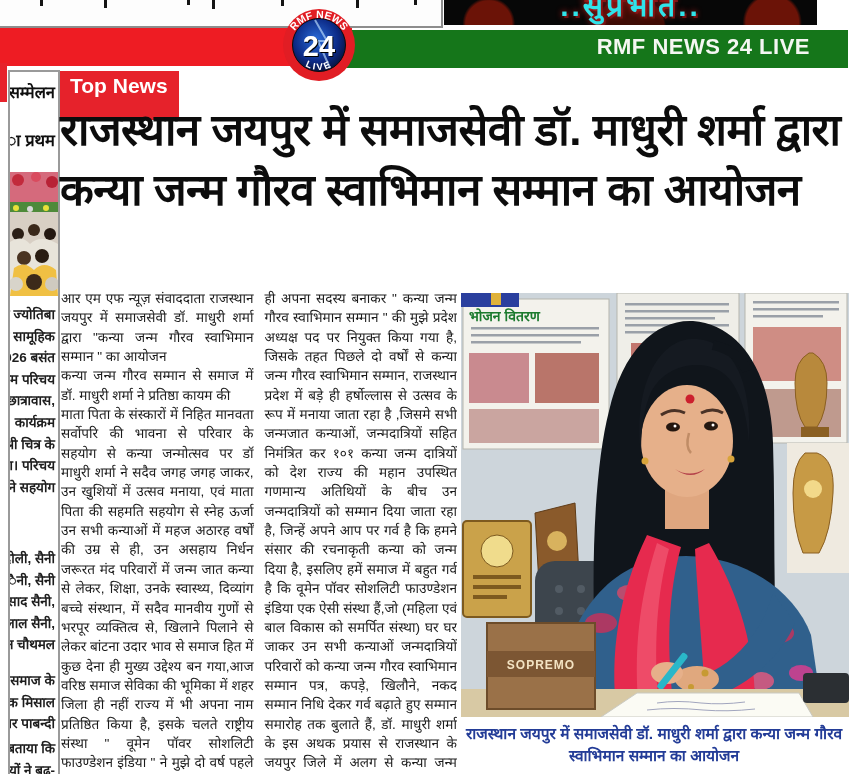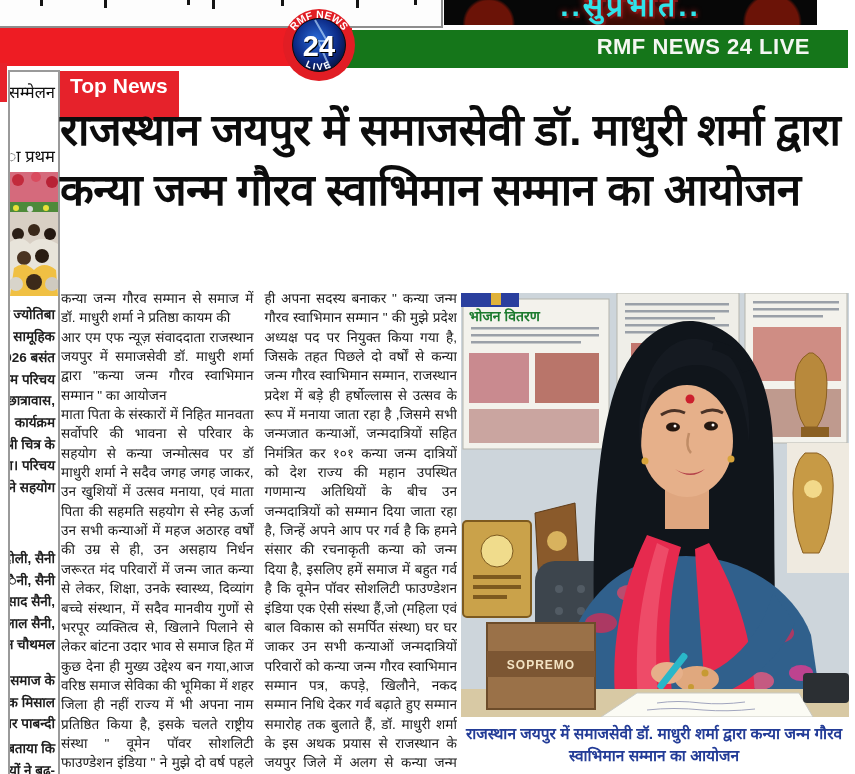--- a/index.html
+++ b/index.html
@@ -23,21 +23,21 @@
   .station-title{position:absolute;left:340px;top:34px;width:470px;text-align:right;color:#f4f7f2;
                  font-weight:bold;font-size:22px;letter-spacing:.5px;}
   .logo-wrap{position:absolute;left:282px;top:8px;width:74px;height:74px;}
   .red-sliver{position:absolute;left:0;top:63px;width:7px;height:39px;background:#e6222b;}
   
   .top-news{position:absolute;left:59px;top:71px;background:#e6222b;color:#fff;font-weight:bold;
             font-size:21px;padding:3px 11px 22px 11px;}
   
   .sidebar{position:absolute;left:8px;top:70px;width:48px;height:706px;background:#fff;
            border:2px solid #9a9a9a;border-bottom:none;overflow:hidden;}
-  .sb-frag{position:absolute;right:3px;white-space:nowrap;color:#0e0e0e;font-size:16.5px;font-weight:normal;}
+  .sb-frag{position:absolute;right:3px;white-space:nowrap;color:#0e0e0e;font-size:16.5px;font-weight:bold;}
   .sb-img{position:absolute;left:0;top:100px;width:48px;height:124px;}
   .sb-group{position:absolute;right:3px;text-align:right;line-height:21.6px;font-size:13.5px;
             color:#1d1d1d;font-weight:600;white-space:nowrap;}
   
   .headline{position:absolute;left:60px;top:100px;width:793px;color:#0c0c0c;font-weight:800;
             font-size:44px;line-height:60px;letter-spacing:-.5px;}
   
   .article-body{position:absolute;left:61px;top:289px;width:396px;height:485px;overflow:hidden;
                 column-count:2;column-gap:11px;column-fill:auto;text-align:justify;
                 font-size:13.6px;line-height:19.35px;color:#1b1b1b;font-weight:500;}
@@ -95,21 +95,21 @@
       <text x="37" y="48" text-anchor="middle" font-size="29" font-weight="bold" fill="#ffffff" style="text-shadow:1px 1px 0 #000">24</text>
     </svg>
   </div>
 
   <div class="red-sliver"></div>
 
   <div class="top-news">Top News</div>
 
   <div class="sidebar">
     <div class="sb-frag" style="top:8px">सम्मेलन</div>
-    <div class="sb-frag" style="top:72px">ा प्रथम</div>
+    <div class="sb-frag" style="top:56px">ा प्रथम</div>
 
     <div class="sb-img">
       <svg width="48" height="124" viewBox="0 0 48 124">
         <rect width="48" height="124" fill="#d8cfc4"></rect>
         <rect width="48" height="34" fill="#d56a7c"></rect>
         <circle cx="8" cy="8" r="6" fill="#c22a3c"></circle>
           <circle cx="26" cy="5" r="5" fill="#d94b5e"></circle>
           <circle cx="42" cy="10" r="6" fill="#b82236"></circle>
         <rect x="0" y="30" width="48" height="10" fill="#4e8a3a"></rect>
         <circle cx="6" cy="36" r="3" fill="#e8e23a"></circle>
@@ -153,22 +153,22 @@
     </div>
     <div class="sb-group" style="top:666px">
       <div>बताया कि</div>
       <div>यों ने बढ़-</div>
     </div>
   </div>
 
   <div class="headline">राजस्थान जयपुर में समाजसेवी डॉ. माधुरी शर्मा द्वारा कन्या जन्म गौरव स्वाभिमान सम्मान का आयोजन</div>
 
   <div class="article-body">
+    <p>आर एम एफ न्यूज़ संवाददाता राजस्थान जयपुर में समाजसेवी डॉ. माधुरी शर्मा द्वारा "कन्या जन्म गौरव स्वाभिमान सम्मान " का आयोजन</p>
     <p>कन्या जन्म गौरव सम्मान से समाज में डॉ. माधुरी शर्मा ने प्रतिष्ठा कायम की</p>
-    <p>आर एम एफ न्यूज़ संवाददाता राजस्थान जयपुर में समाजसेवी डॉ. माधुरी शर्मा द्वारा "कन्या जन्म गौरव स्वाभिमान सम्मान " का आयोजन</p>
     <p>माता पिता के संस्कारों में निहित मानवता सर्वोपरि की भावना से परिवार के सहयोग से कन्या जन्मोत्सव पर डॉ माधुरी शर्मा ने सदैव जगह जगह जाकर, उन खुशियों में उत्सव मनाया, एवं माता पिता की सहमति सहयोग से स्नेह ऊर्जा उन सभी कन्याओं में महज अठारह वर्षों की उम्र से ही, उन असहाय निर्धन जरूरत मंद परिवारों में जन्म जात कन्या से लेकर, शिक्षा, उनके स्वास्थ्य, दिव्यांग बच्चे संस्थान, में सदैव मानवीय गुणों से भरपूर व्यक्तित्व से, खिलाने पिलाने से लेकर बांटना उदार भाव से समाज हित में कुछ देना ही मुख्य उद्देश्य बन गया,आज वरिष्ठ समाज सेविका की भूमिका में शहर जिला ही नहीं राज्य में भी अपना नाम प्रतिष्ठित किया है, इसके चलते राष्ट्रीय संस्था " वूमेन पॉवर सोशलिटी फाउण्डेशन इंडिया " ने मुझे दो वर्ष पहले ही अपना सदस्य बनाकर " कन्या जन्म गौरव स्वाभिमान सम्मान " की मुझे प्रदेश अध्यक्ष पद पर नियुक्त किया गया है, जिसके तहत पिछले दो वर्षों से कन्या जन्म गौरव स्वाभिमान सम्मान, राजस्थान प्रदेश में बड़े ही हर्षोल्लास से उत्सव के रूप में मनाया जाता रहा है ,जिसमे सभी जन्मजात कन्याओं, जन्मदात्रियों सहित निमंत्रित कर १०१ कन्या जन्म दात्रियों को देश राज्य की महान उपस्थित गणमान्य अतिथियों के बीच उन जन्मदात्रियों को सम्मान दिया जाता रहा है, जिन्हें अपने आप पर गर्व है कि हमने संसार की रचनाकृती कन्या को जन्म दिया है, इसलिए हमें समाज में बहुत गर्व है कि वूमेन पॉवर सोशलिटी फाउण्डेशन इंडिया एक ऐसी संस्था हैं,जो (महिला एवं बाल विकास को समर्पित संस्था) घर घर जाकर उन सभी कन्याओं जन्मदात्रियों परिवारों को कन्या जन्म गौरव स्वाभिमान सम्मान पत्र, कपड़े, खिलौने, नकद सम्मान निधि देकर गर्व बढ़ाते हुए सम्मान समारोह तक बुलाते हैं, डॉ. माधुरी शर्मा के इस अथक प्रयास से राजस्थान के जयपुर जिले में अलग से कन्या जन्म गौरव स्वाभिमान सम्मान का पहला कार्यालय खोलकर सदस्यता अभियान जारी कर संस्था द्वारा कन्या शिक्षा, फ्री भोजन कैम्प, आदि में भी रुचि दिखाती हैं समाज हित और विश्व कल्याण की भावना से जगह जगह जाकर स्पेशल बच्चों को स्टेशनरी, खान पान सामग्री वंचित परिवारों को कपड़े कम्बल बांटना भी उद्देश्य रहा है, मानव धर्म सर्वोपरि की भावना में ओर अधिक कार्य करने का जज्बा, हमारी संस्था वूमेन पॉवर सोशलिटी फाउण्डेशन इंडिया ने मजबूत किया और आगे बढ़ाए जाने पर ध्यानाकर्षित है कि संस्था पूरे भारत में प्रत्येक राज्य में अपने प्रतिनिधित्व से समाज को जागृत करने में सक्षम उपस्तिथि में अग्रणी है!</p>
   </div>
 
   <div class="photo">
     <svg width="388" height="424" viewBox="0 0 388 424">
       <rect width="388" height="424" fill="#cdd5db"></rect>
 
       <g stroke="#b5b5ad" stroke-width="1">
         <rect x="2" y="6" width="146" height="150" fill="#f3f2ec"></rect>
         <rect x="156" y="0" width="122" height="192" fill="#efeee8"></rect>

